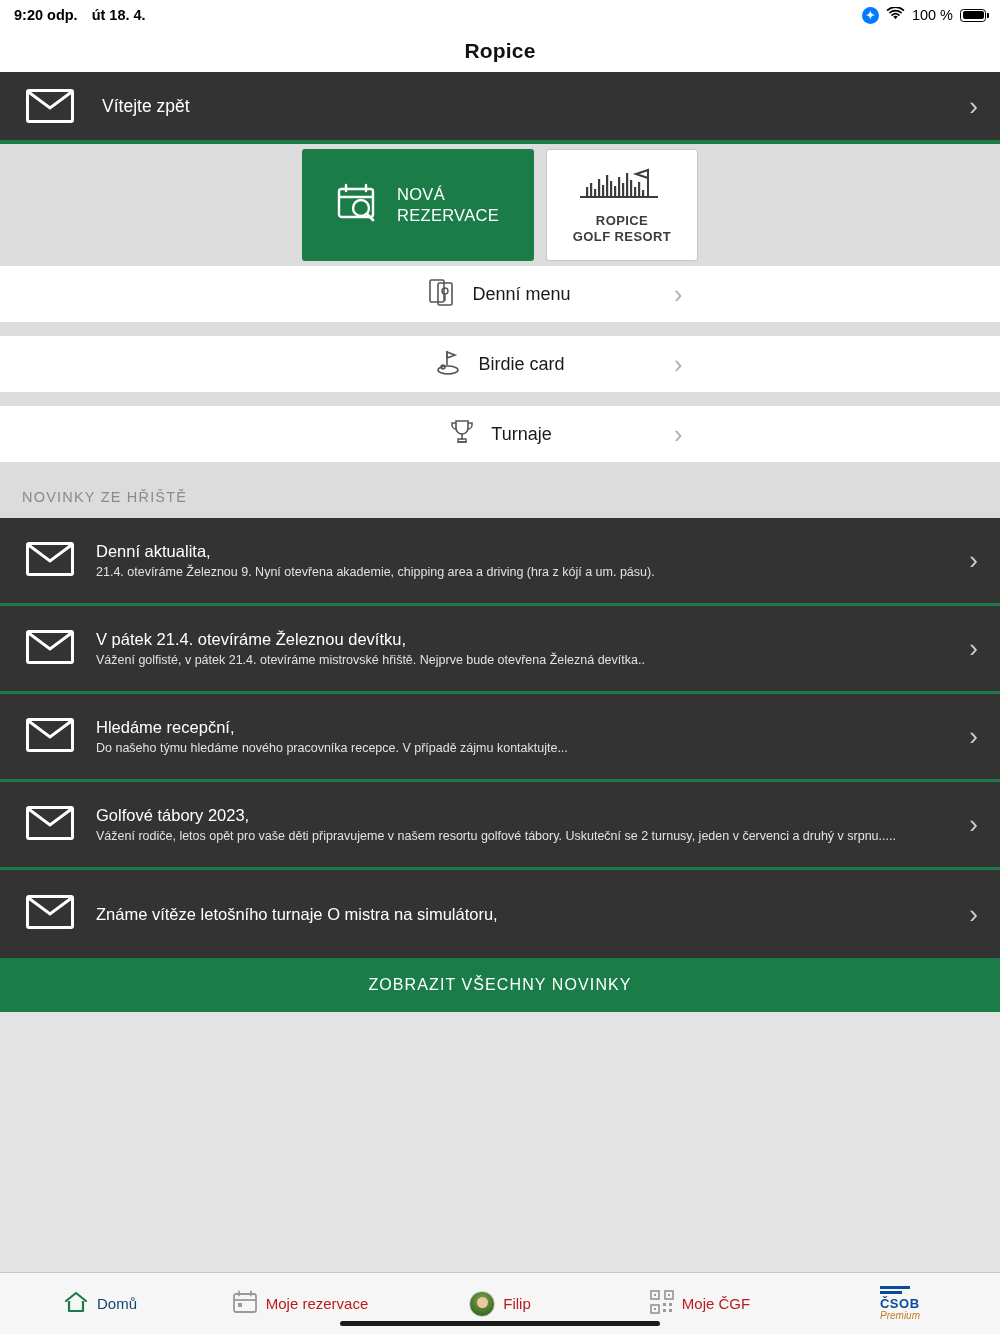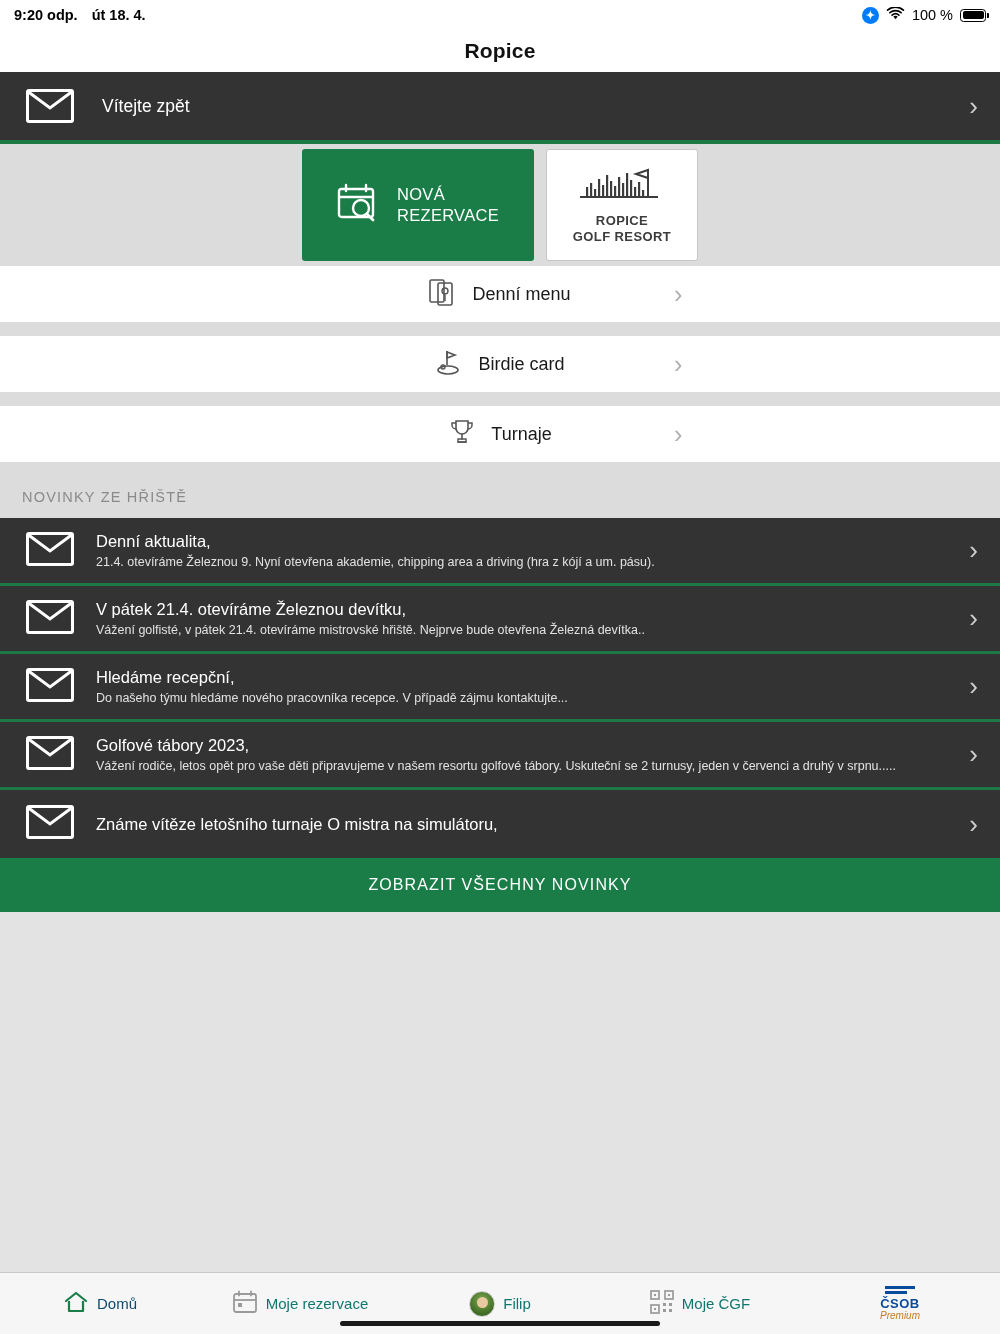--- a/index.html
+++ b/index.html
@@ -87,21 +87,21 @@
   
   .section-head {
     height: 42px; display: flex; align-items: center; padding-left: 22px;
     color: #8a8a8a; font-size: 14.5px; letter-spacing: 1.2px; background: #dcdcdc;
     flex: 0 0 42px;
   }
 
   
   .news { background: #333333; }
   .news-item {
-    height: 68px; display: flex; align-items: center; padding: 0 22px 0 26px;
+    height: 88px; display: flex; align-items: center; padding: 0 22px 0 26px;
     border-bottom: 3px solid #1d7a46; background: #333333;
   }
   .news-item:last-of-type { border-bottom: none; }
   .news-item .body { flex: 1; margin-left: 22px; color: #fff; min-width: 0; }
   .news-item .nt { font-size: 16.5px; font-weight: 400; line-height: 1.35; }
   .news-item .ns {
     font-size: 12.5px; color: #e2e2e2; line-height: 1.35; margin-top: 2px;
     white-space: nowrap; overflow: hidden; text-overflow: ellipsis;
   }
   .news-item .chev { color: #cfcfcf; font-size: 26px; font-weight: 300; margin-left: 10px; }
@@ -113,32 +113,32 @@
   }
 
   .filler { flex: 1 1 auto; background: #e3e3e3; }
 
   
   .tabbar {
     height: 62px; background: #f6f6f6; border-top: 1px solid #c9c9c9;
     display: flex; align-items: center; flex: 0 0 62px;
   }
   .tab { flex: 1; display: flex; align-items: center; justify-content: center; gap: 8px; }
-  .tab .tlabel { font-size: 15px; color: #0f766e; }
+  .tab .tlabel { font-size: 15px; color: #b91c1c; }
   .tab.active .tlabel { color: #0c4a6e; }
   .avatar {
     width: 26px; height: 26px; border-radius: 50%;
     background: radial-gradient(circle at 50% 35%, #7ea84f 0%, #3f6b25 70%);
     border: 1px solid #cfcfcf; position: relative; overflow: hidden;
   }
   .avatar::after {
     content: ""; position: absolute; left: 7px; top: 5px; width: 11px; height: 11px;
     border-radius: 50%; background: #e8c9a0;
   }
-  .csob { display: flex; flex-direction: column; align-items: center; line-height: 1; }
+  .csob { display: flex; flex-direction: column; align-items: flex-start; line-height: 1; }
   .csob .c1 { font-size: 13px; font-weight: 700; color: #0a4b9b; letter-spacing: .5px; }
   .csob .c2 { font-size: 10px; color: #c07c20; font-style: italic; margin-top: 1px; }
   .csob-mark {
     width: 30px; height: 9px; background:
       linear-gradient(#0a4b9b,#0a4b9b) left 0 top 0/30px 3px no-repeat,
       linear-gradient(#0a4b9b,#0a4b9b) left 0 top 5px/22px 3px no-repeat;
     margin-bottom: 2px;
   }
 
   .home-indicator {

